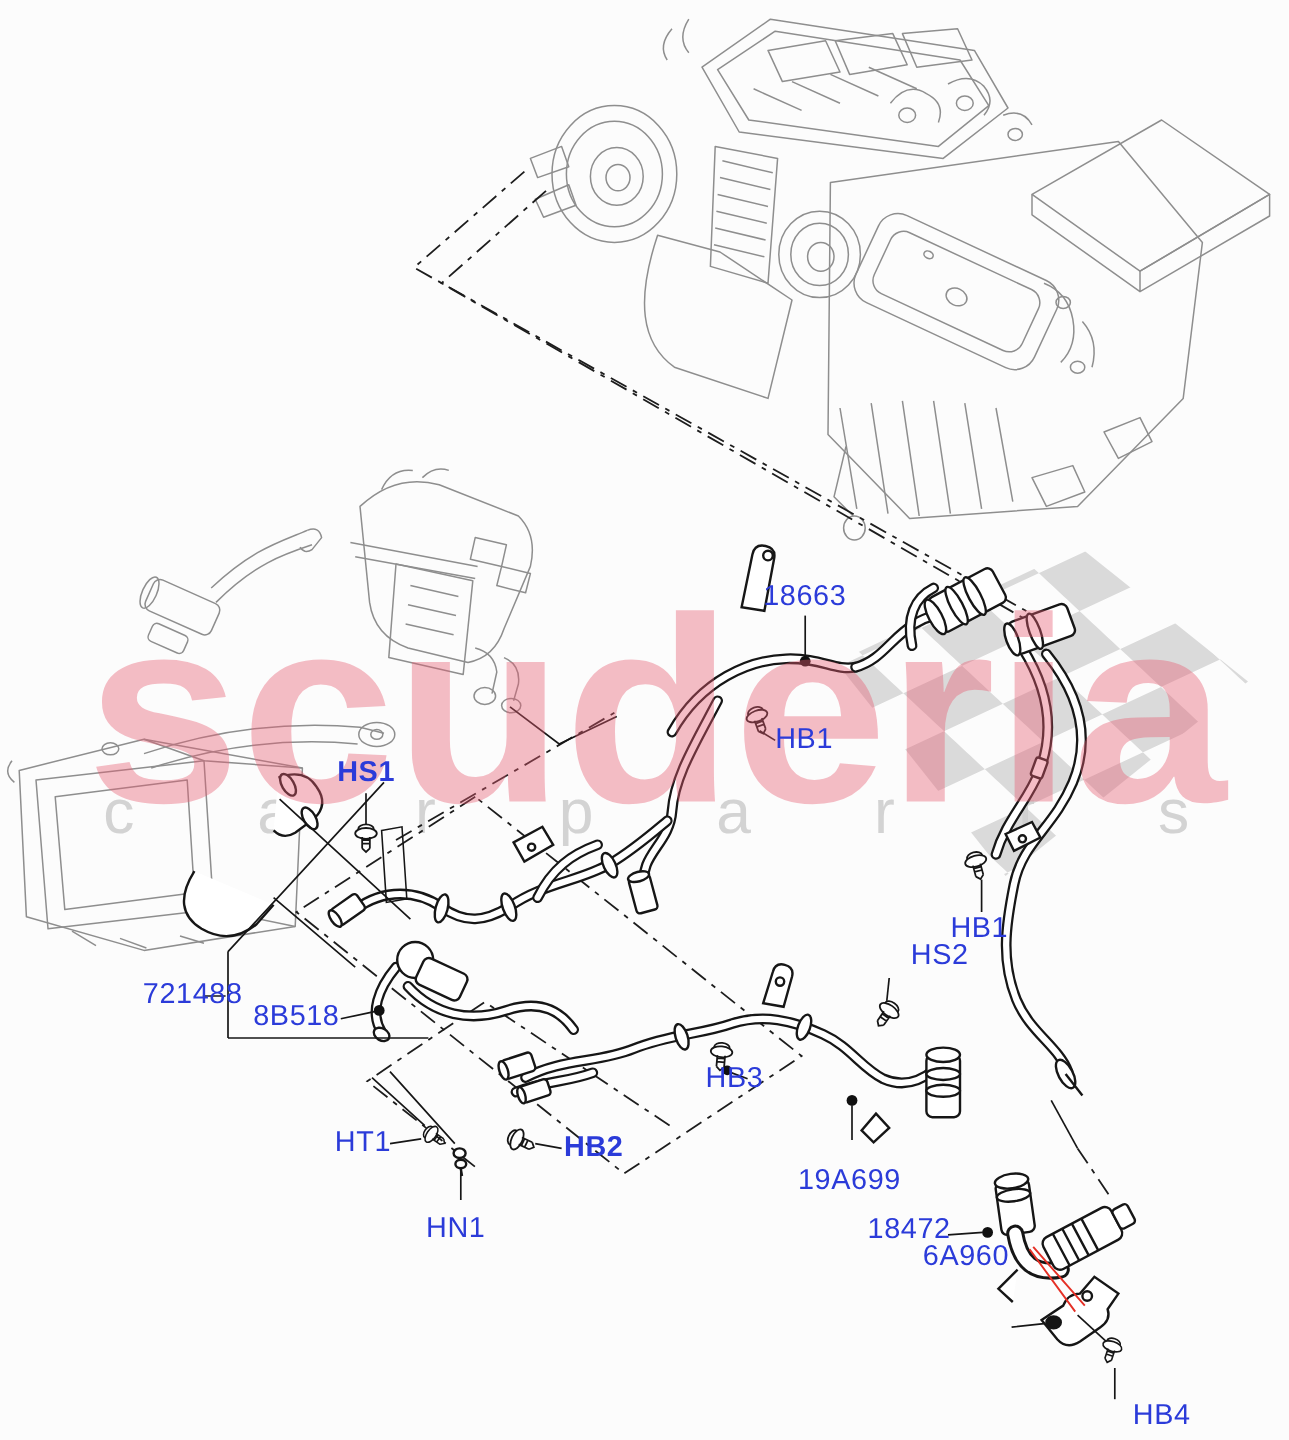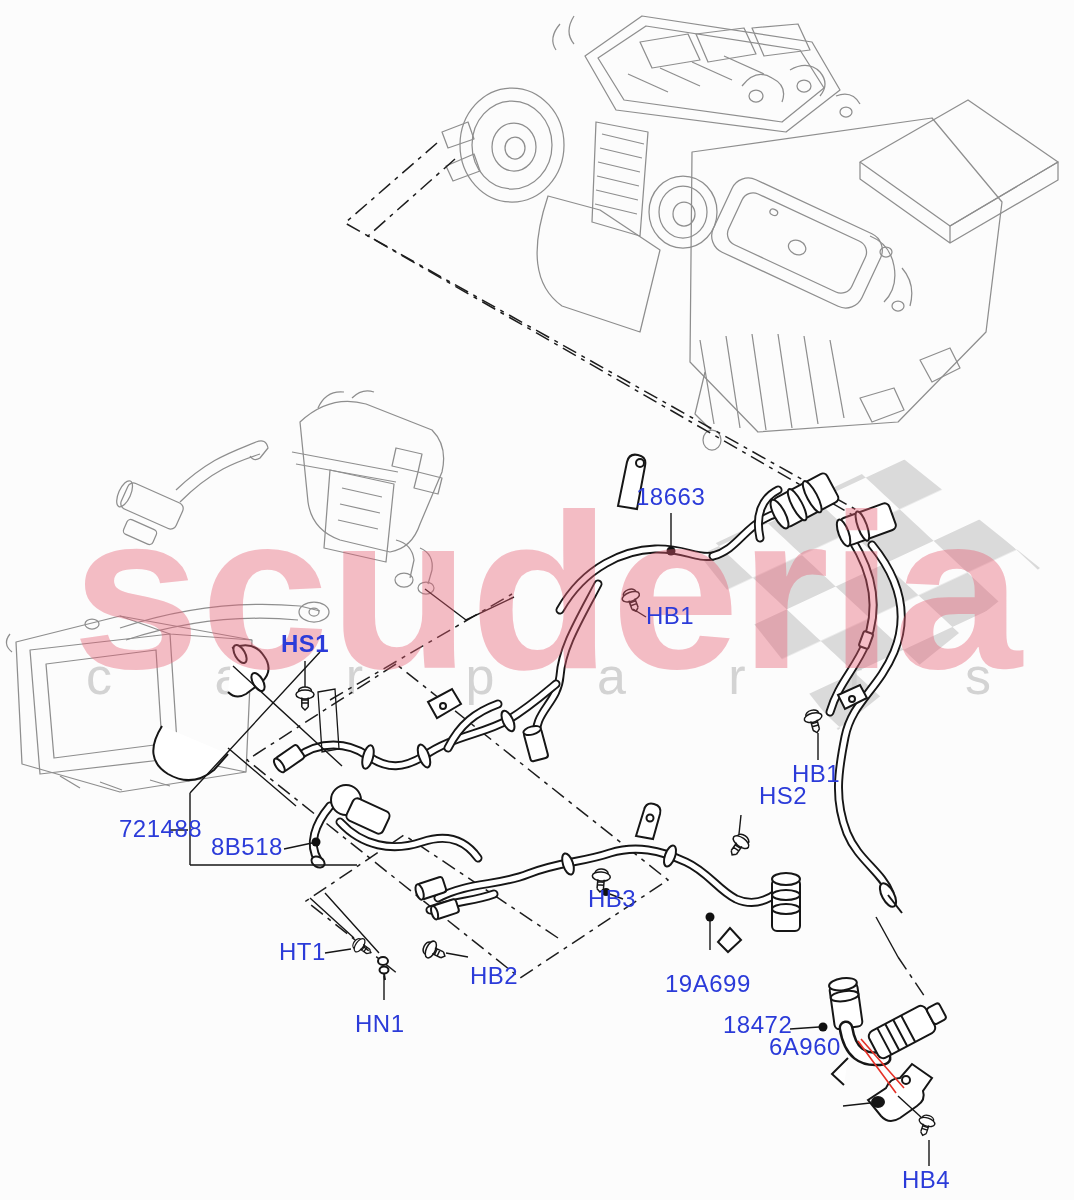--- a/index.html
+++ b/index.html
@@ -308,20 +308,20 @@
 
 <div class="part-label" style="left:636px;top:485px;">18663</div>
 <div class="part-label" style="left:646px;top:604px;">HB1</div>
 <div class="part-label" style="left:281px;top:632px;font-weight:bold;">HS1</div>
 <div class="part-label" style="left:792px;top:762px;">HB1</div>
 <div class="part-label" style="left:711px;top:784px;margin-left:48px;">HS2</div>
 <div class="part-label" style="left:84px;top:817px;margin-left:35px;">721488</div>
 <div class="part-label" style="left:211px;top:835px;">8B518</div>
 <div class="part-label" style="left:588px;top:887px;">HB3</div>
 <div class="part-label" style="left:279px;top:940px;">HT1</div>
-<div class="part-label" style="left:470px;top:964px;">HB2</div>
+<div class="part-label" style="left:470px;top:944px;font-weight:bold;">HB2</div>
 <div class="part-label" style="left:665px;top:972px;">19A699</div>
 <div class="part-label" style="left:355px;top:1012px;">HN1</div>
 <div class="part-label" style="left:723px;top:1013px;text-align:center;">18472</div>
 <div class="part-label" style="left:769px;top:1035px;">6A960</div>
-<div class="part-label" style="left:902px;top:1168px;text-align:right;">HB4</div>
+<div class="part-label" style="left:944px;top:1168px;text-align:right;">HB4</div>
 
 </div>
 
 </body></html>

